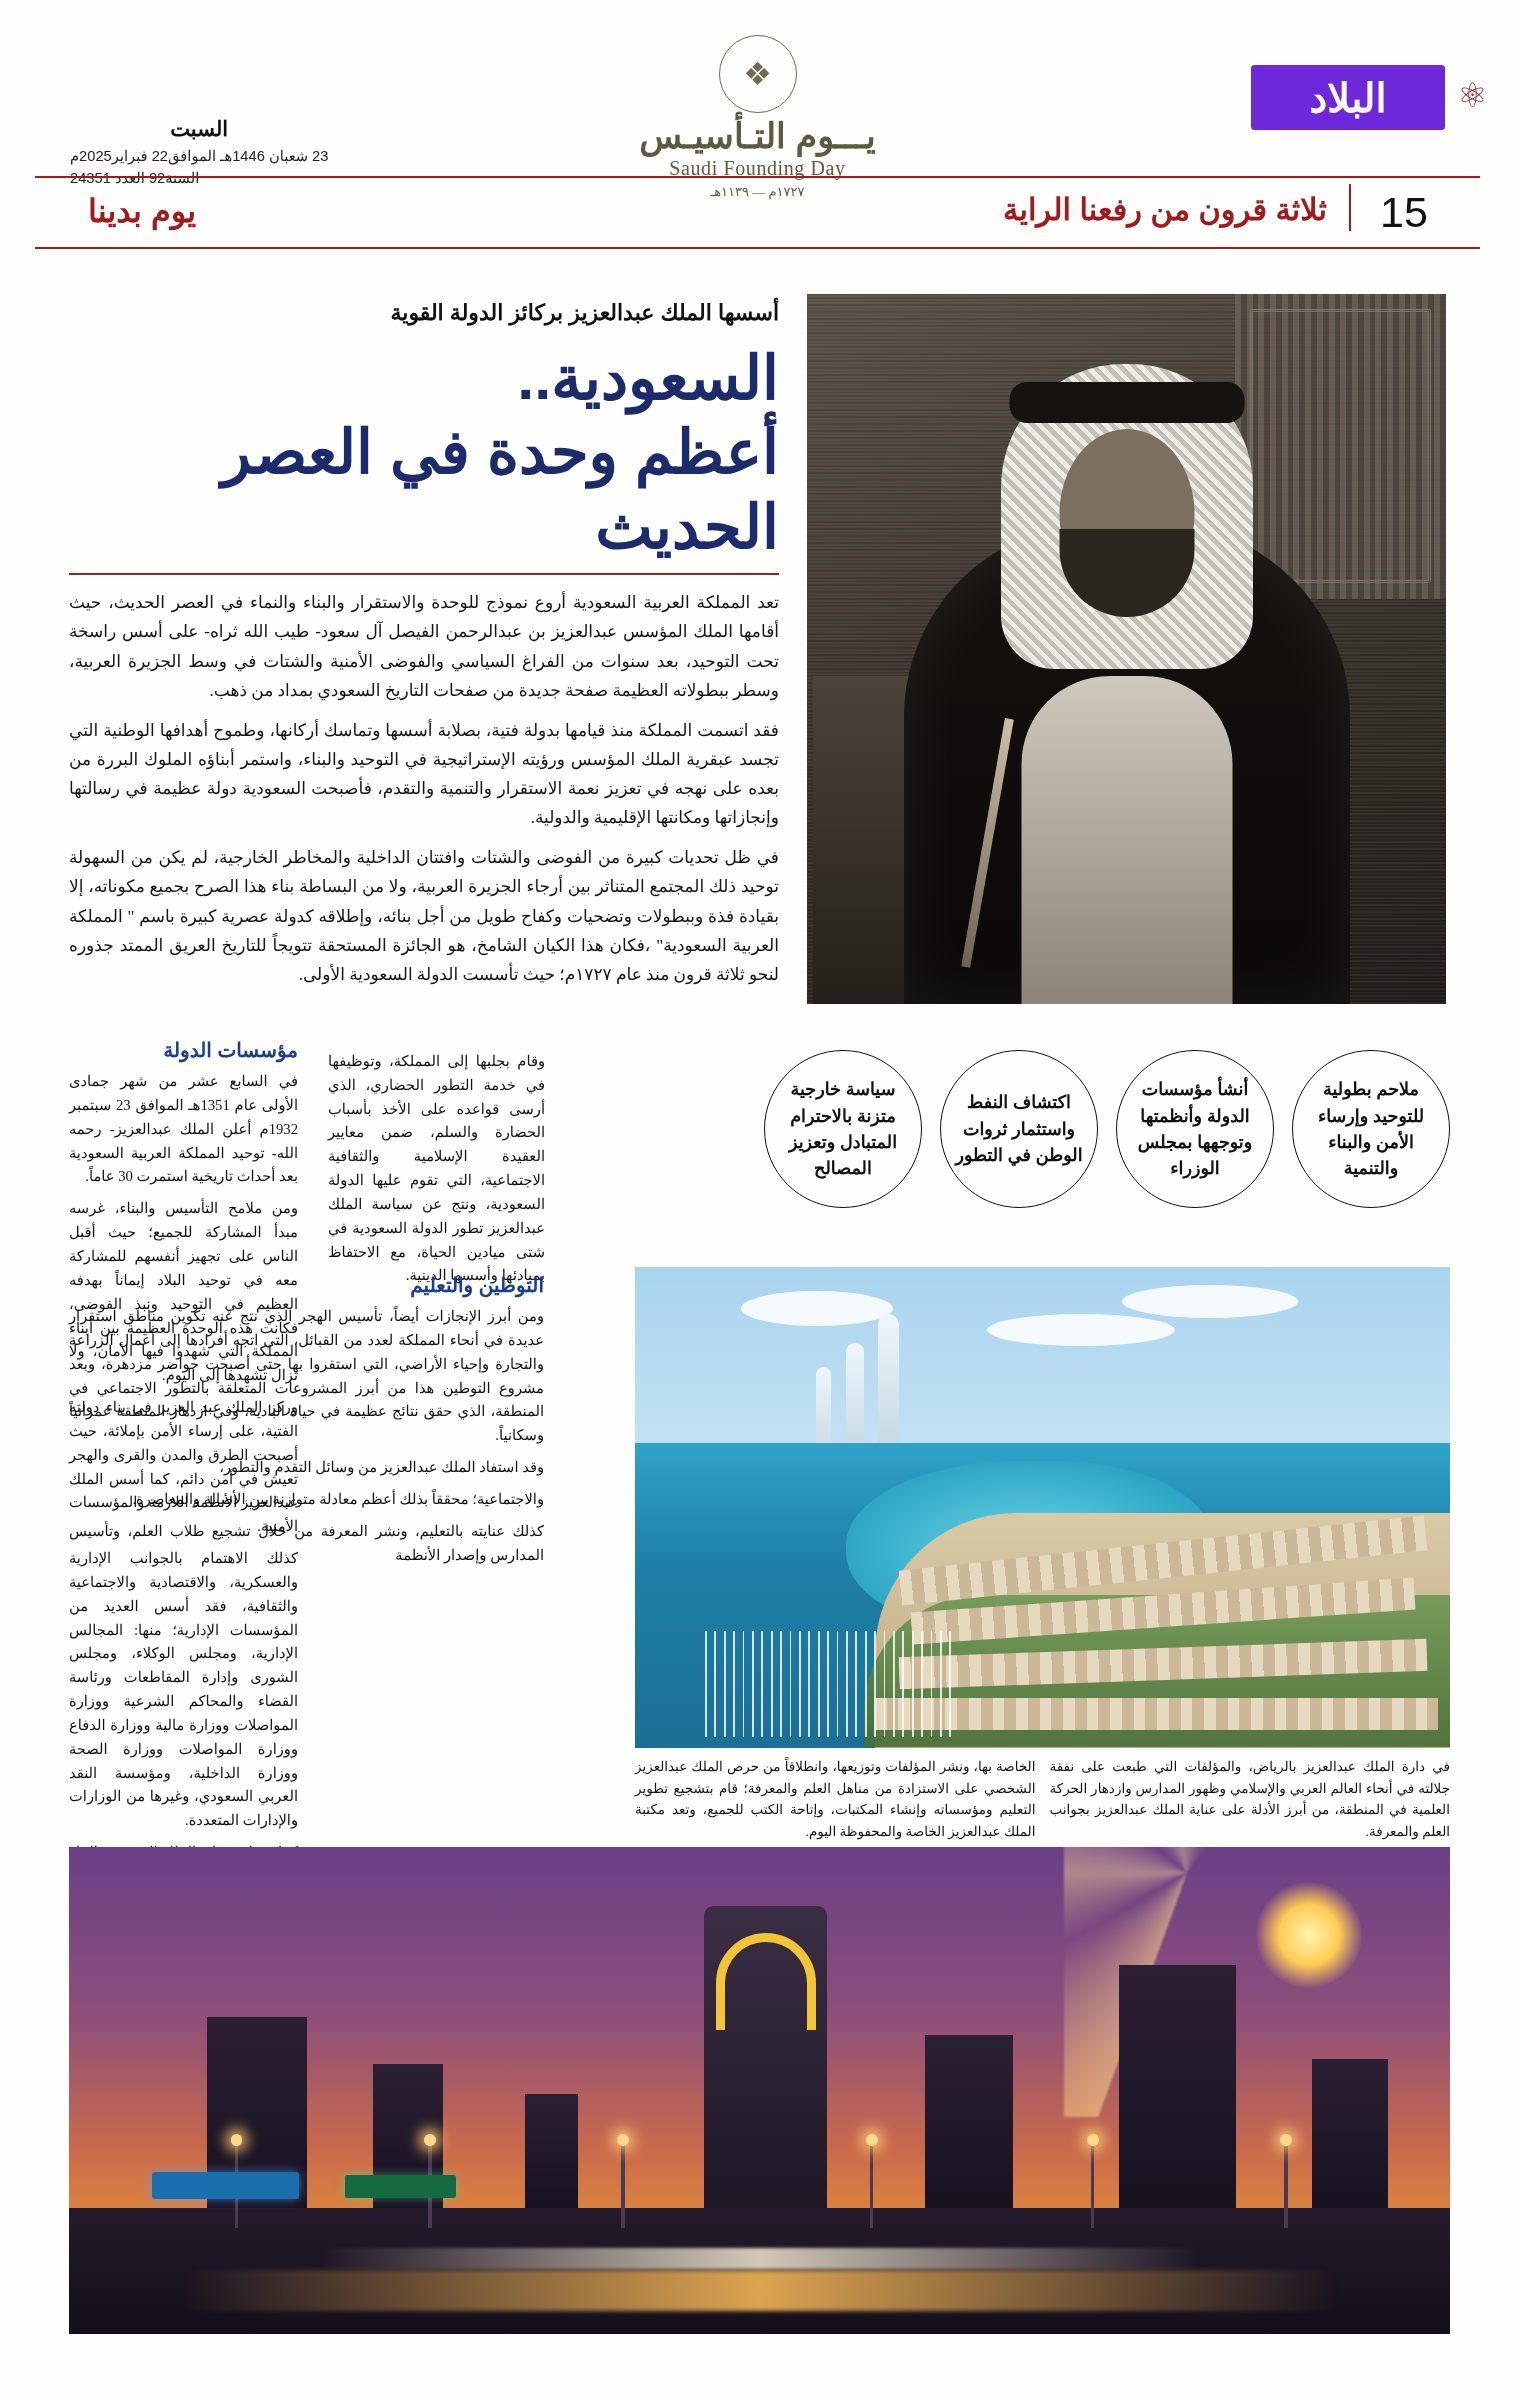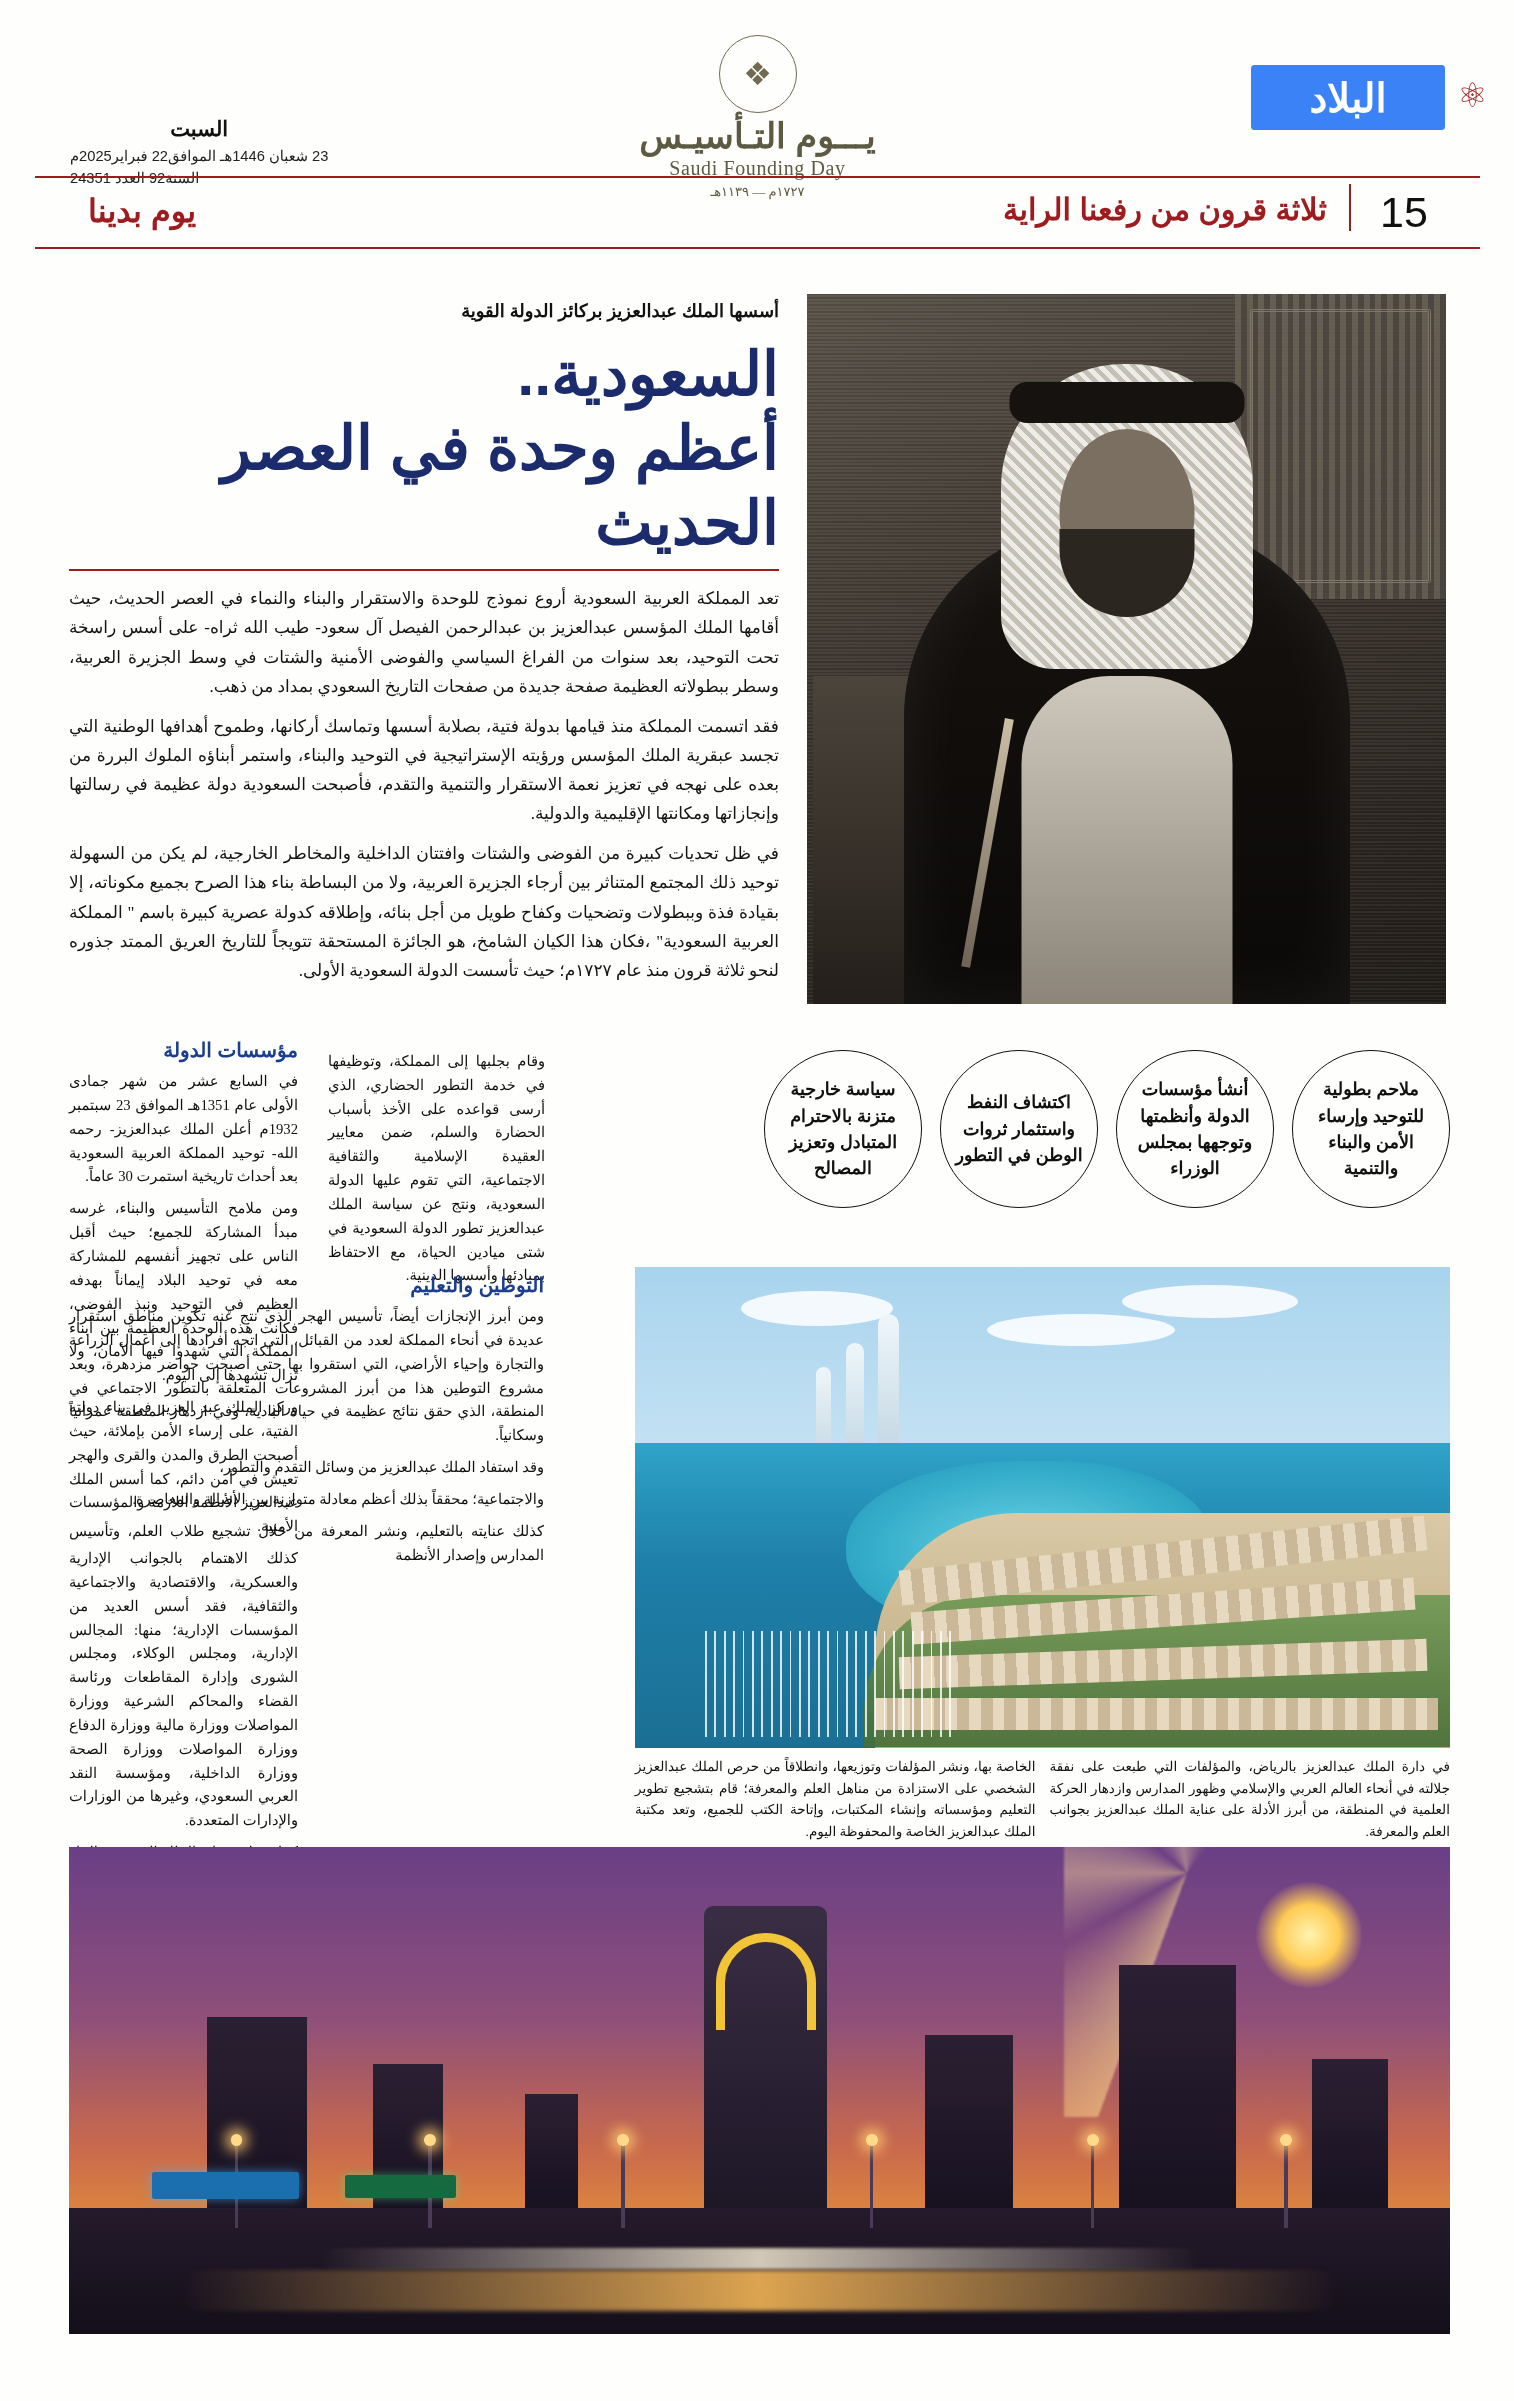--- a/index.html
+++ b/index.html
@@ -10,21 +10,21 @@
     color:#111;
     position:relative;
     overflow:hidden;
   }
   .page{position:relative;width:1515px;height:2401px;background:#fefefc;}
 
   
   .masthead{position:absolute;top:0;left:0;width:1515px;height:176px;}
   .logo-blad{
     position:absolute;top:65px;right:70px;width:194px;height:65px;
-    background:#3b82f6;border-radius:3.5px;
+    background:#6d28d9;border-radius:3.5px;
     display:flex;align-items:center;justify-content:center;
   }
   .logo-blad .ar{
     color:#fff;font-family:"Liberation Sans",sans-serif;font-weight:bold;
     font-size:40px;letter-spacing:1.2px;line-height:1;
   }
   .logo-mark{
     position:absolute;top:69px;right:23.5px;width:38px;height:54px;
     color:#9d1c20;font-size:34px;line-height:54px;text-align:center;
   }
@@ -138,21 +138,21 @@
     width:235px;height:41px;background:#15120f;border-radius:17.6px;
   }
   .portrait-cane{
     position:absolute;bottom:35px;left:176px;width:9.4px;height:252px;
     background:linear-gradient(180deg,#cbbfa8,#6e6355);transform:rotate(10deg);
   }
 
   .hero-head{position:absolute;top:23.5px;left:69px;width:710px;text-align:right;}
   .kicker{
     font-family:"Liberation Sans",sans-serif;font-weight:bold;
-    font-size:18px;color:#111;margin-bottom:15.2px;
+    font-size:22px;color:#111;margin-bottom:15.2px;
   }
   .headline{
     font-family:"Liberation Sans",sans-serif;font-weight:bold;
     font-size:61px;line-height:1.22;color:#1b2b6b;margin:0;
   }
   .byline{
     font-family:"Liberation Sans",sans-serif;font-weight:bold;
     font-size:17.6px;color:#1b3f8f;margin-top:24.6px;
   }
   .hero-rule{margin:9.4px 0 13px 0;height:1.8px;background:#9d1c20;width:100%;}

